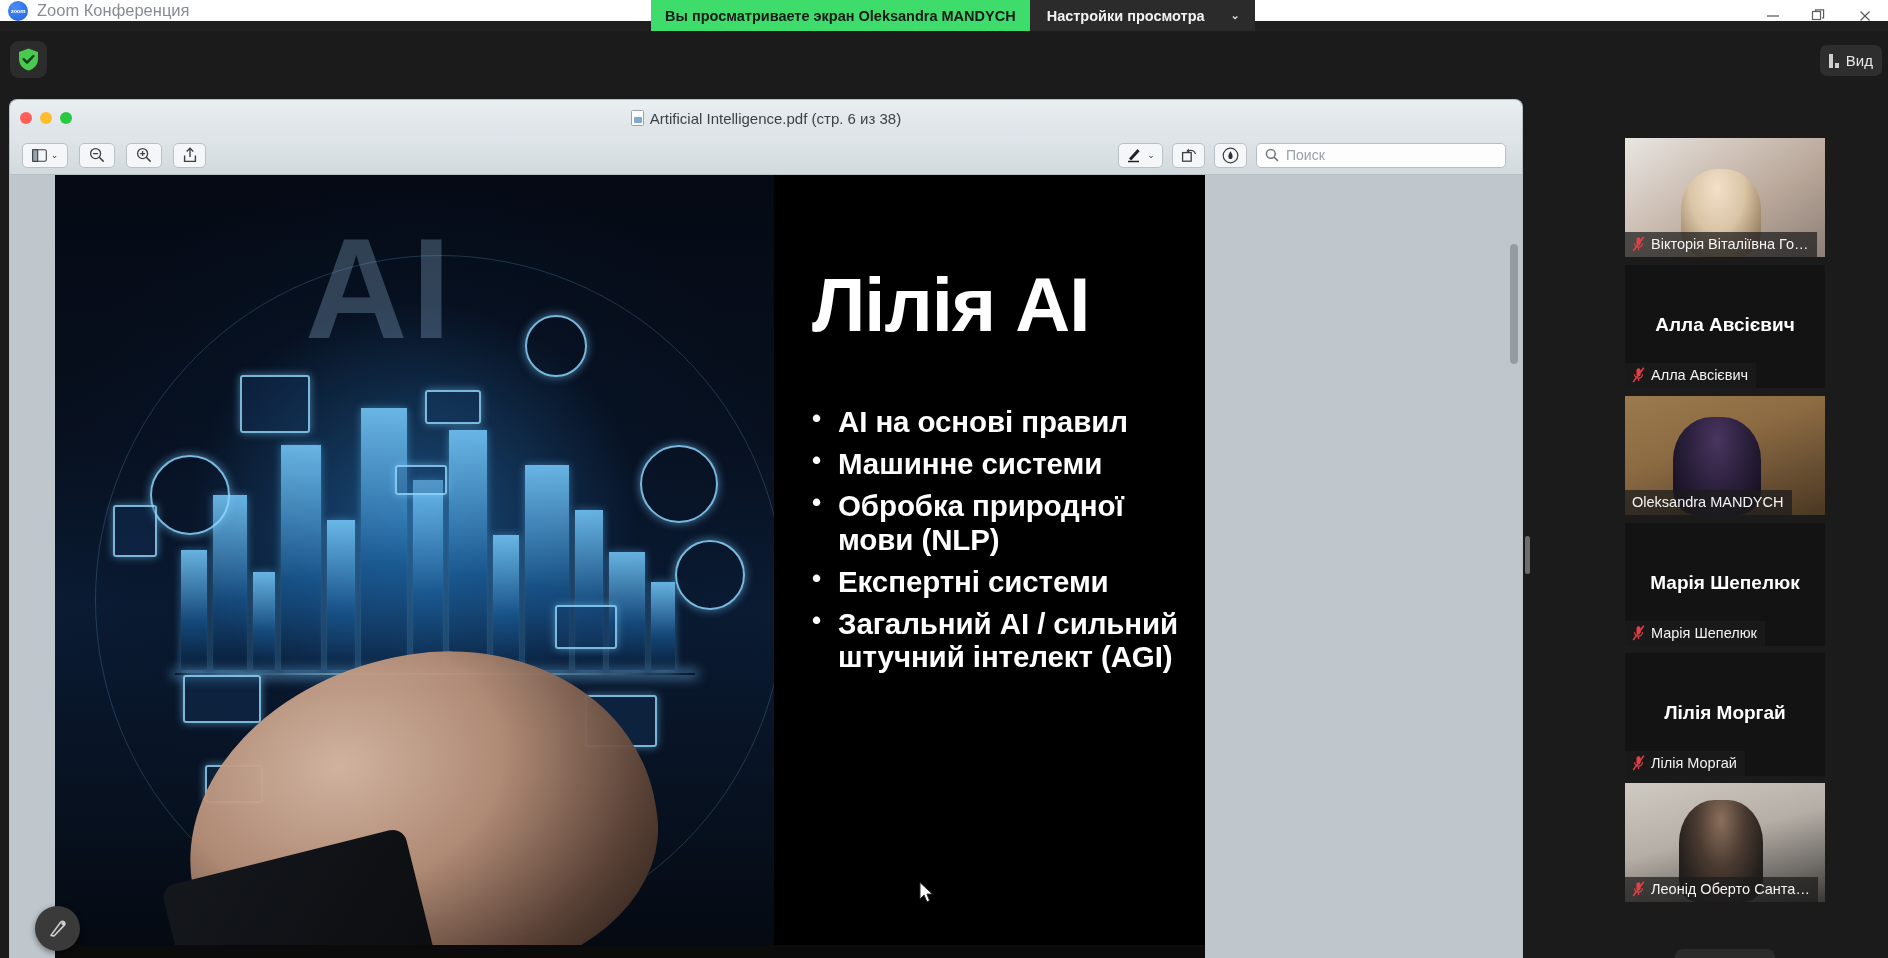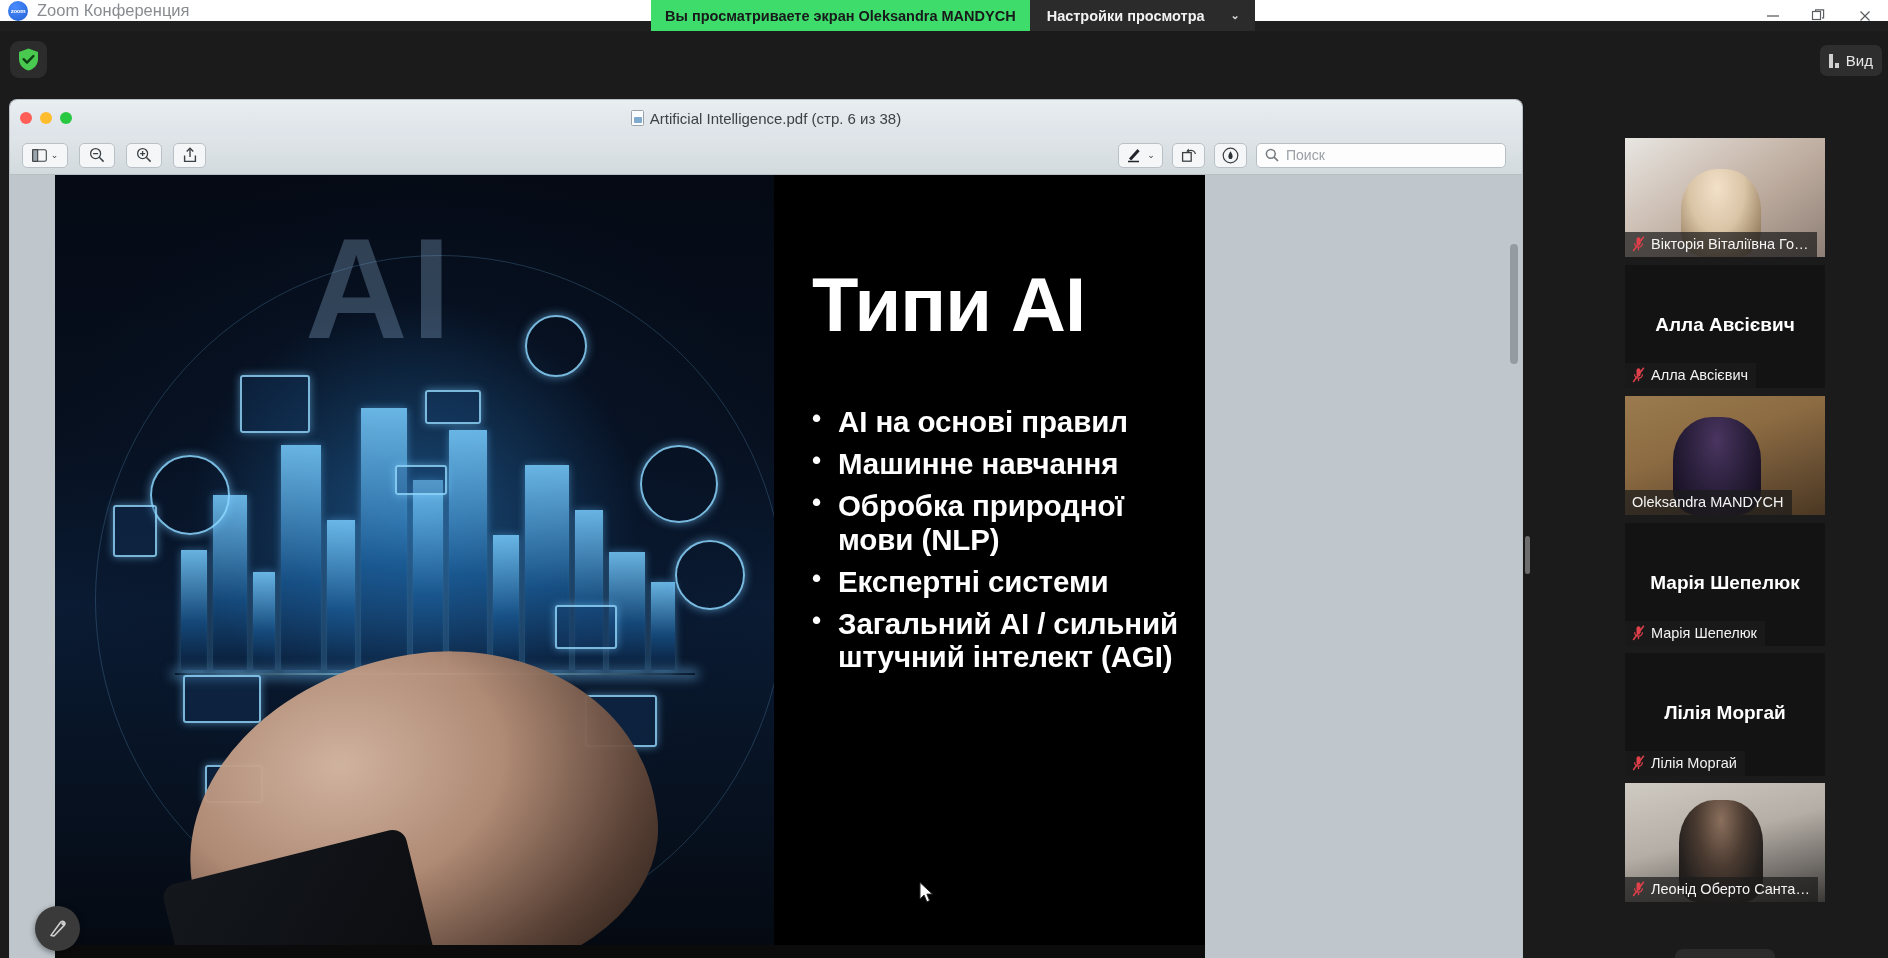--- a/index.html
+++ b/index.html
@@ -495,24 +495,24 @@
           <div class="chip" style="left:500px; top:430px;  width:62px;  height:44px;"></div>
           <div class="chip" style="left:128px; top:500px;  width:78px;  height:48px;"></div>
           <div class="chip" style="left:150px; top:590px;  width:58px;  height:38px;"></div>
           <div class="chip" style="left:530px; top:520px;  width:72px;  height:52px;"></div>
 
           <div class="hand"></div>
           <div class="cuff"></div>
         </div>
 
         <div id="slide-text">
-          <div id="slide-title">Типи AI</div>
+          <div id="slide-title">Лілія AI</div>
           <ul id="slide-bullets">
             <li>AI на основі правил</li>
-            <li>Машинне навчання</li>
+            <li>Машинне системи</li>
             <li>Обробка природної мови (NLP)</li>
             <li>Експертні системи</li>
             <li>Загальний AI / сильний штучний інтелект (AGI)</li>
           </ul>
         </div>
       </div>
 
       <div id="slide-strip"></div>
 
       <div id="page-scroll-track">

